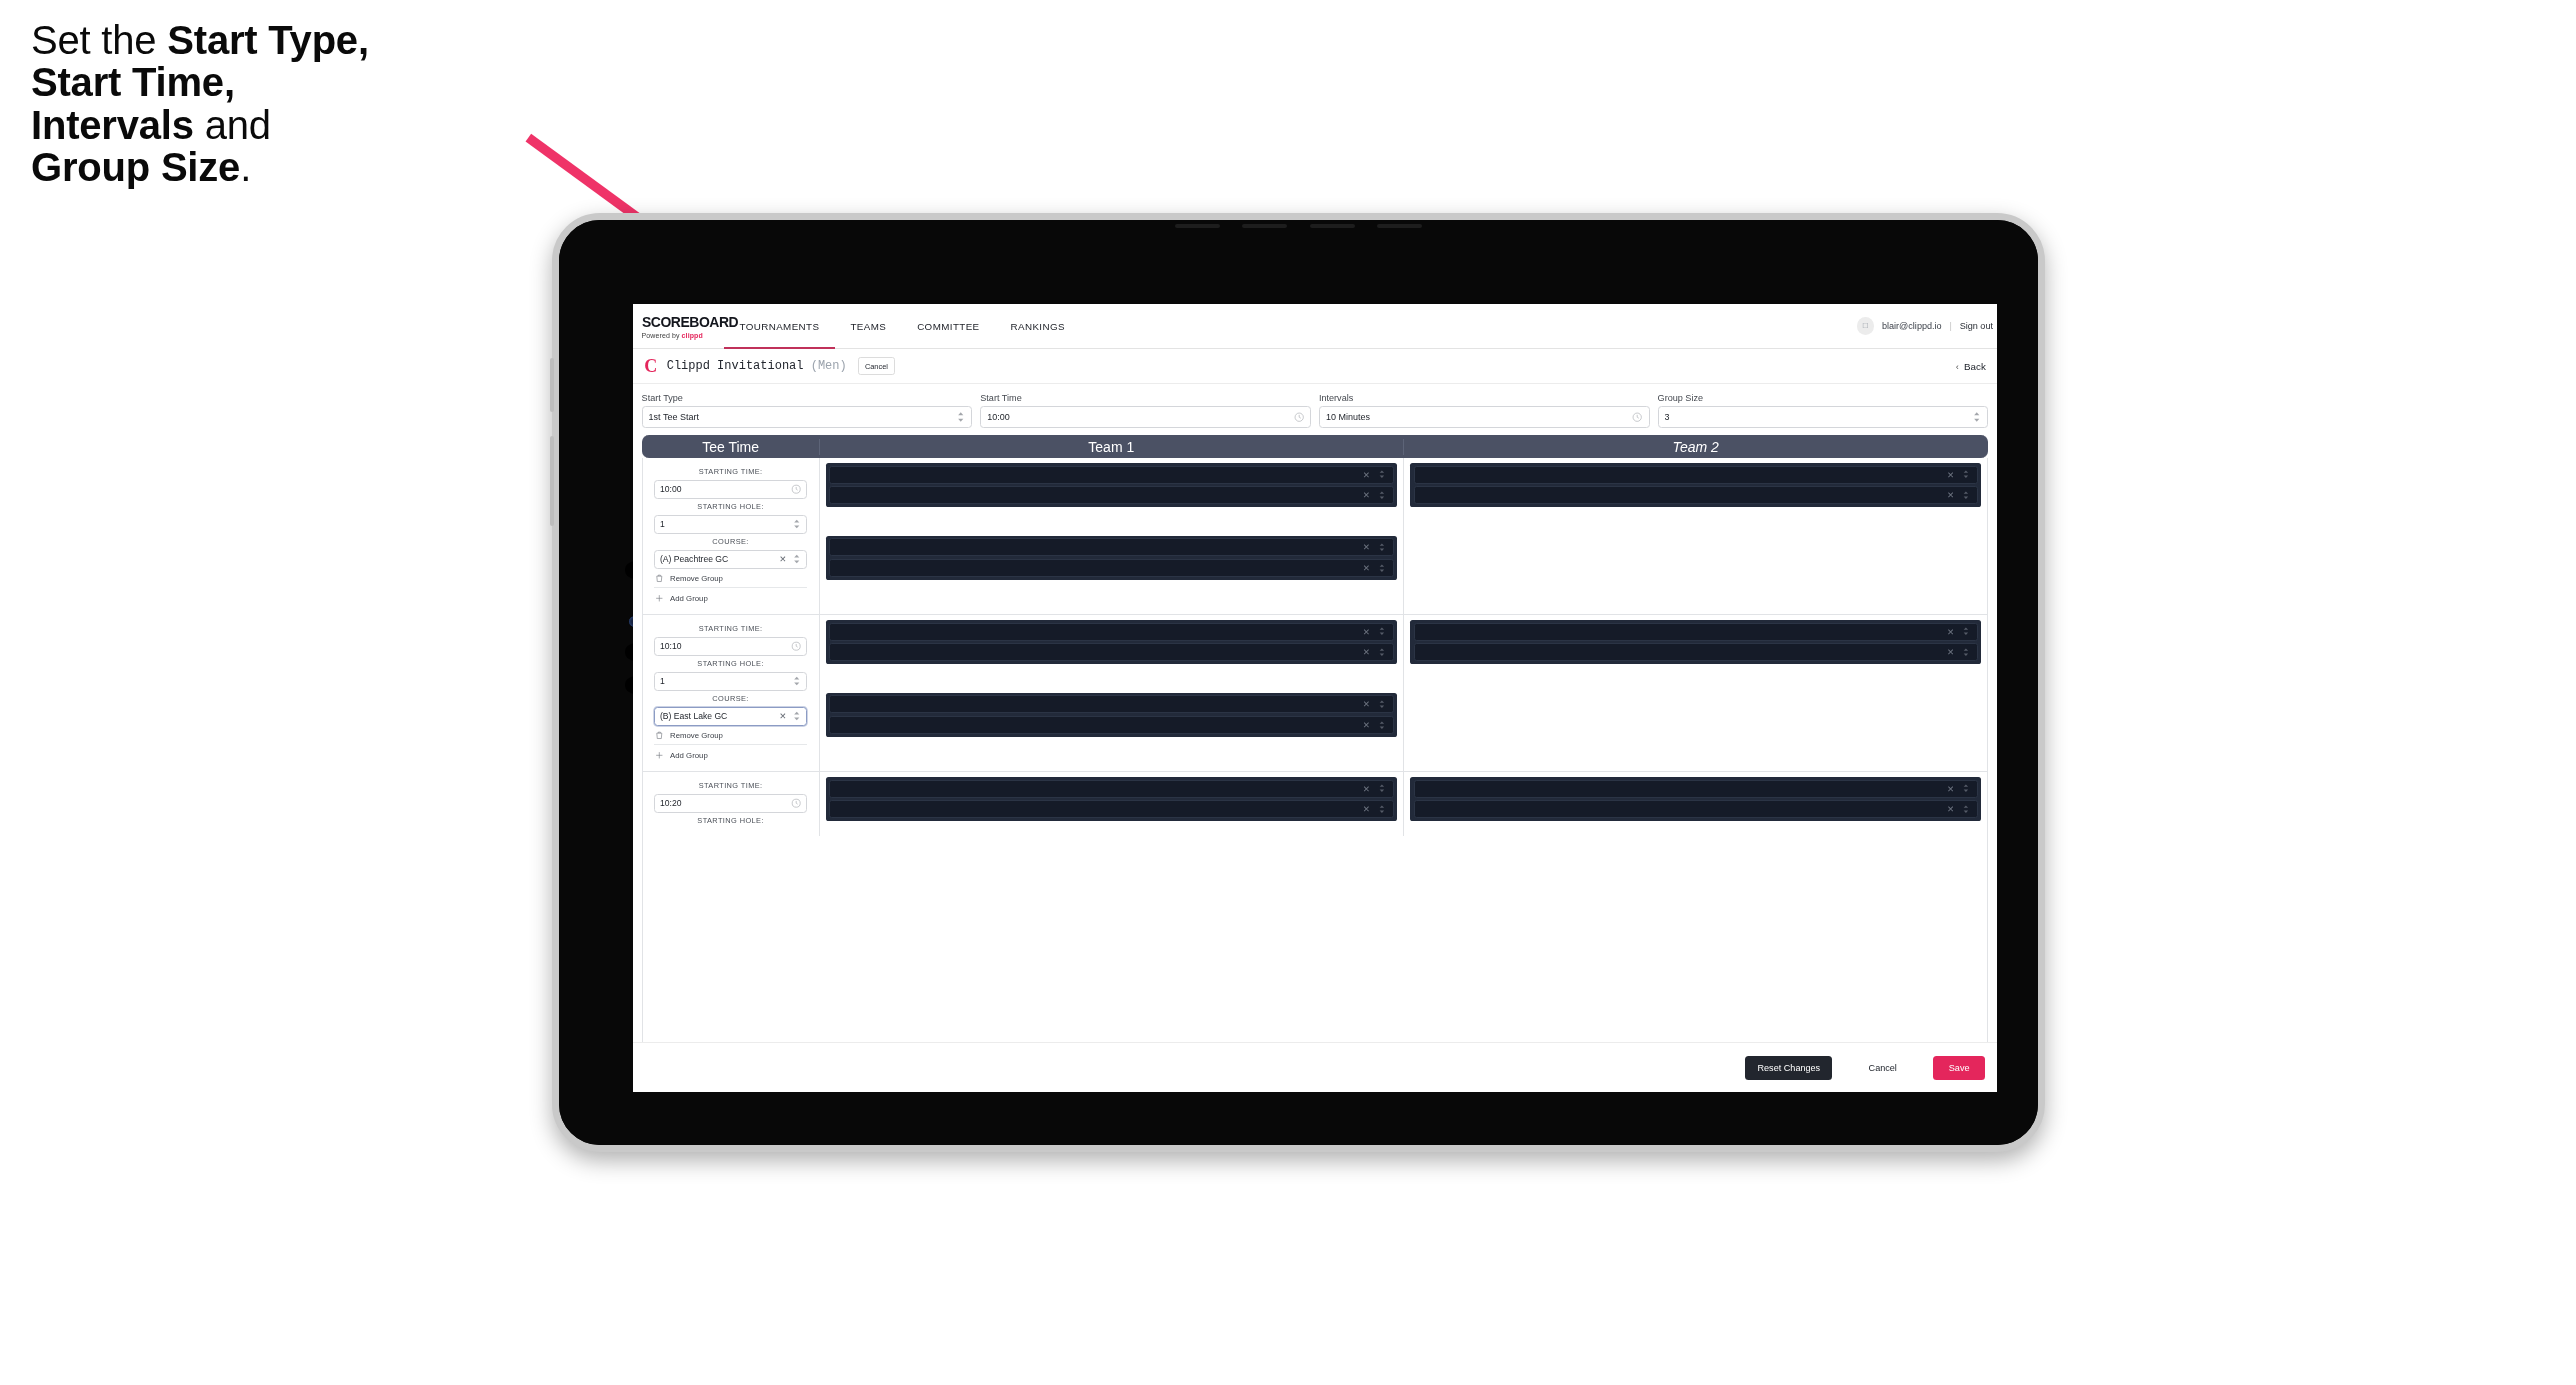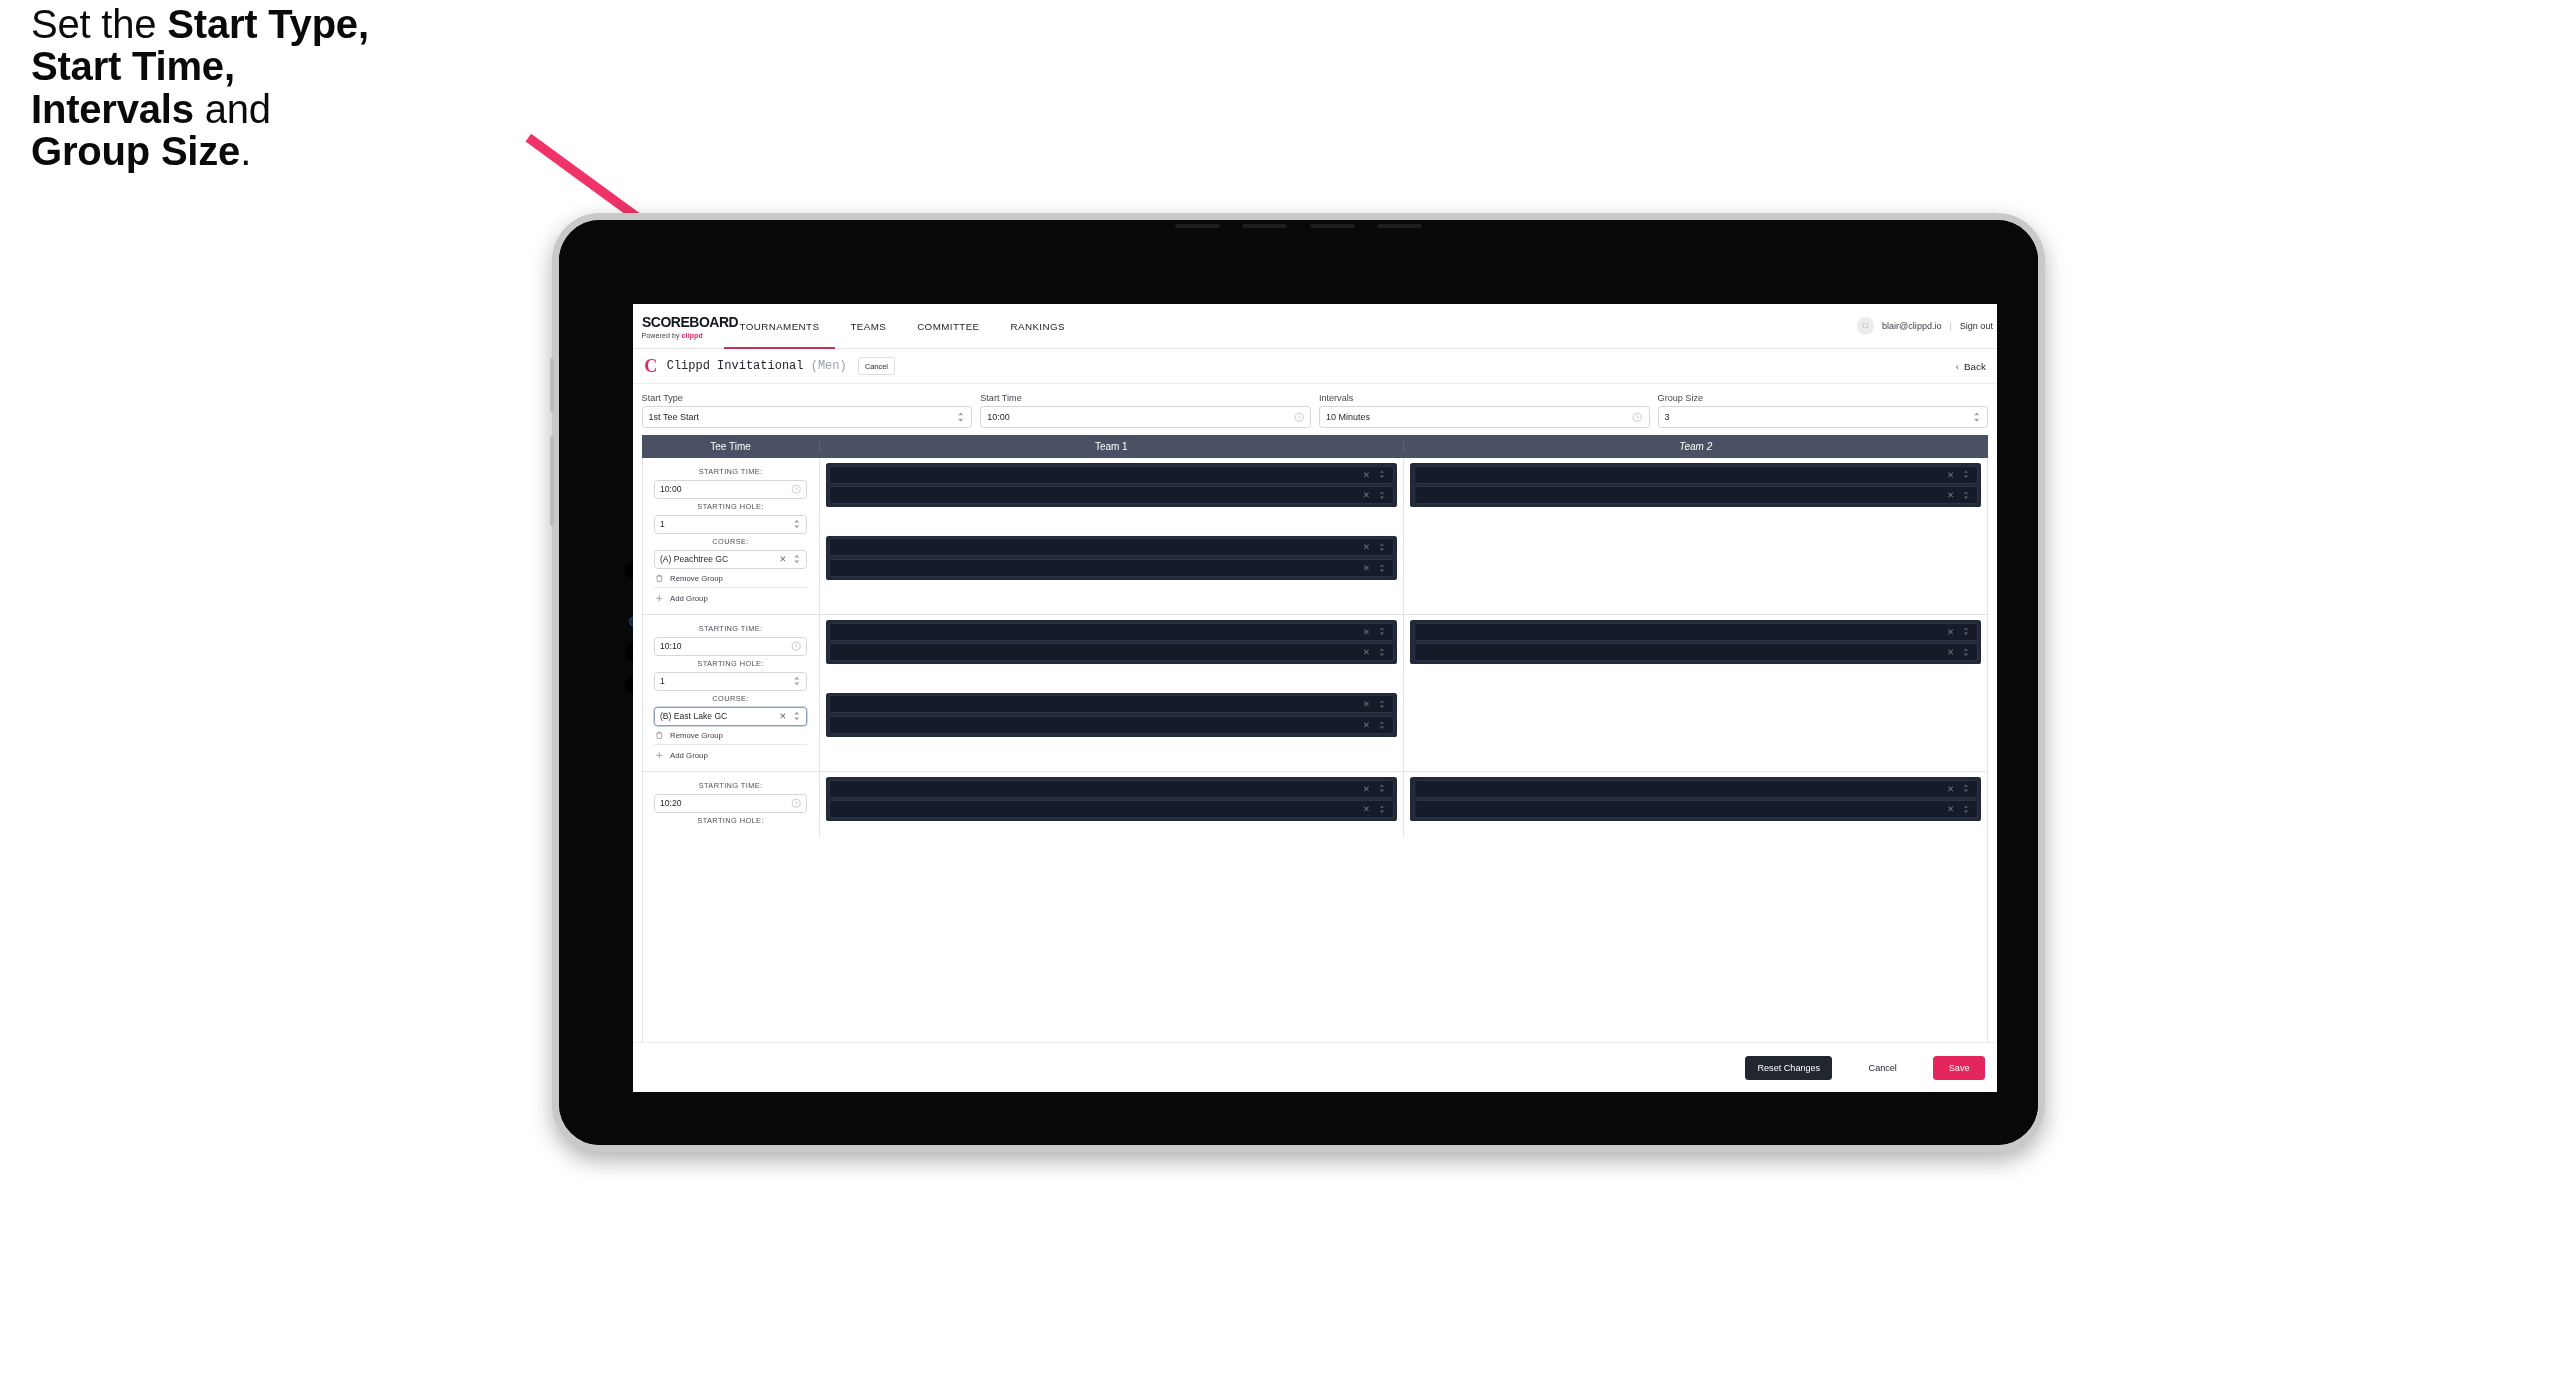--- a/index.html
+++ b/index.html
@@ -6,21 +6,21 @@
   html, body {
     width: 2576px; height: 1386px;
     background: #ffffff;
     font-family: "Liberation Sans", sans-serif;
     overflow: hidden;
   }
   .stage { position: relative; width: 2576px; height: 1386px; background:#fff; }
 
   
   .caption {
-    position: absolute; left: 31px; top: 3px; width: 535px;
+    position: absolute; left: 31px; top: 19px; width: 535px;
     font-size: 40px; line-height: 1.06; color: #0a0a0a;
     letter-spacing: -0.2px;
   }
   .caption .ln { display:block; white-space: nowrap; }
   .caption b { font-weight: 800; }
   .caption .light { font-weight: 400; }
 
   
   .arrow { position:absolute; left:518px; top:129px; width:276px; height:207px; pointer-events:none; }
 
@@ -128,23 +128,24 @@
     height: 21.6px; border:0.9px solid #d4d6da; border-radius:3.5px; background:#fff;
     display:flex; align-items:center; padding: 0 6px; font-size:9px; color:#1d2128;
   }
   .inputbox .val { flex:1; white-space:nowrap; overflow:hidden; }
   .stepper { width:9.5px; height:12px; opacity:.62; }
   .clock { width:10.4px; height:10.4px; opacity:.5; }
 
   
   .thead {
     display:flex; height: 22.4px; background:#4b5164; color:#ffffff;
-    font-size: 10px; align-items:center;
+    font-size: 14px; align-items:center;
     border-left:0.9px solid #4b5164; border-right:0.9px solid #4b5164;
     margin: 0 8.6px;
+    border-radius: 7px;
   }
   .thead .c1 { width: 177px; text-align:center; border-right:0.9px solid #5d6478; }
   .thead .c2 { flex:1; text-align:center; border-right:0.9px solid #5d6478; }
   .thead .c3 { flex:1; text-align:center;font-style:italic; }
 
   
   .tbody { margin: 0 8.6px; border:0.9px solid #e1e3e6; border-top:none; background:#fff; height: 592px; overflow:hidden; }
   .trow { display:flex; border-bottom:0.9px solid #e1e3e6; }
   .trow:last-child { border-bottom:none; }
   .cell-tee {

